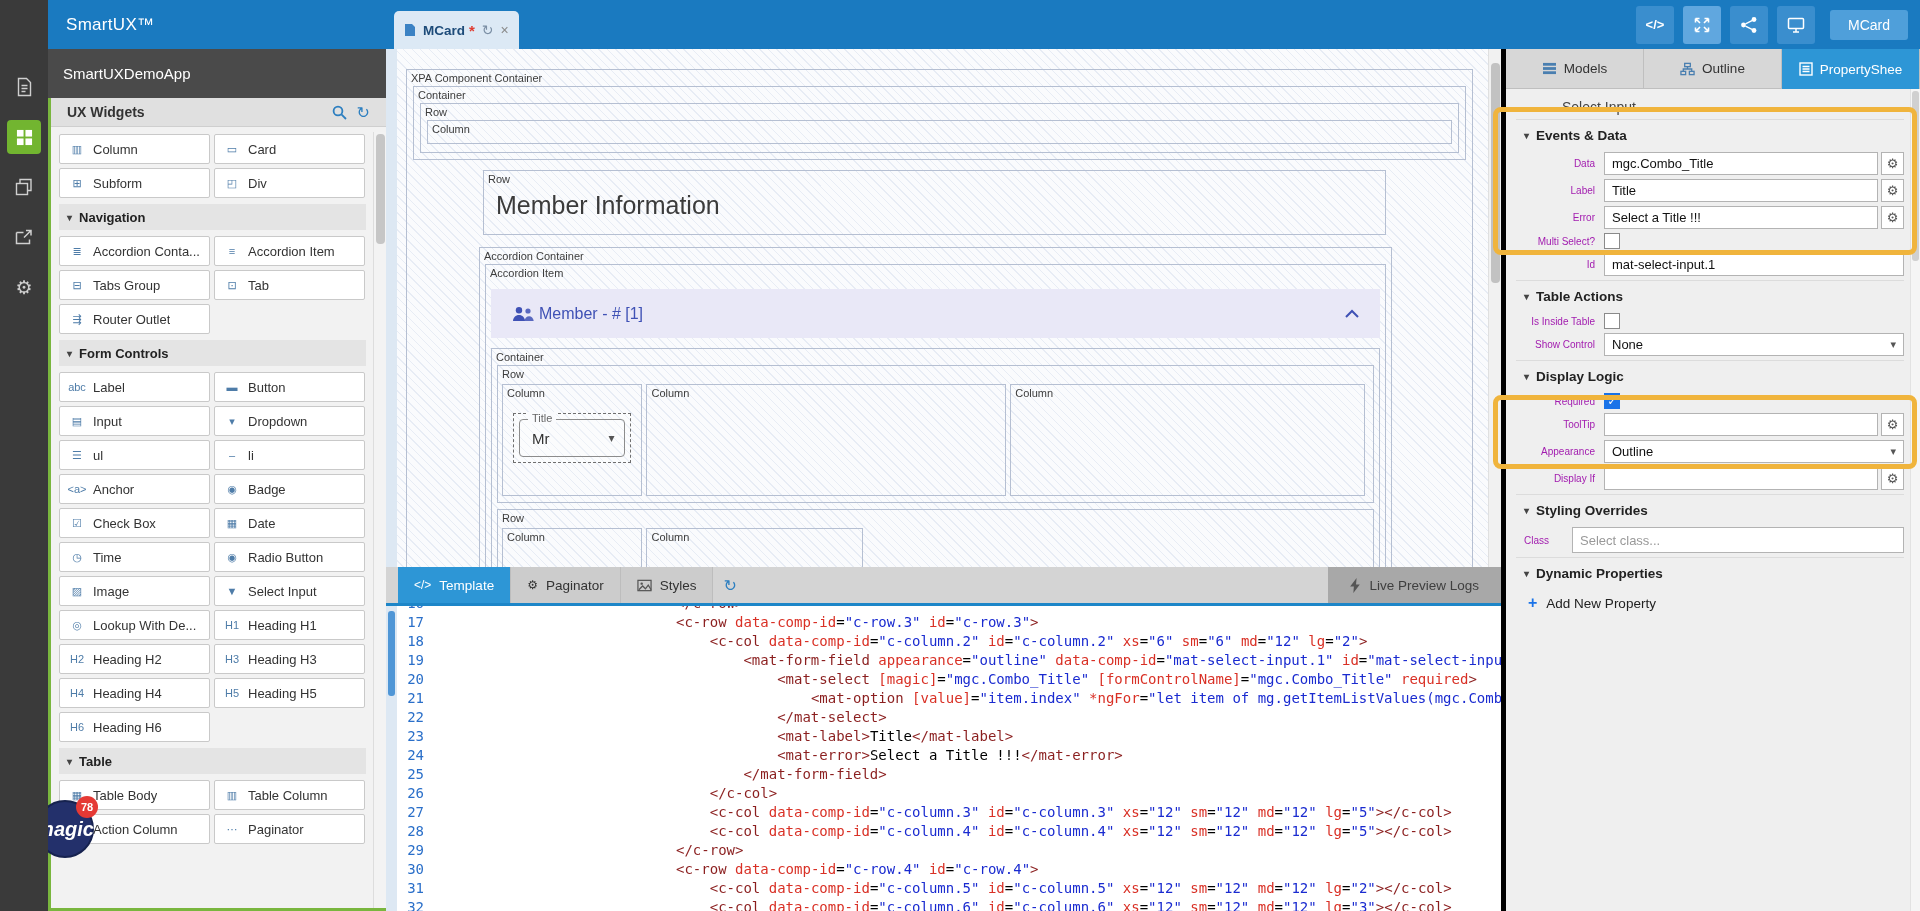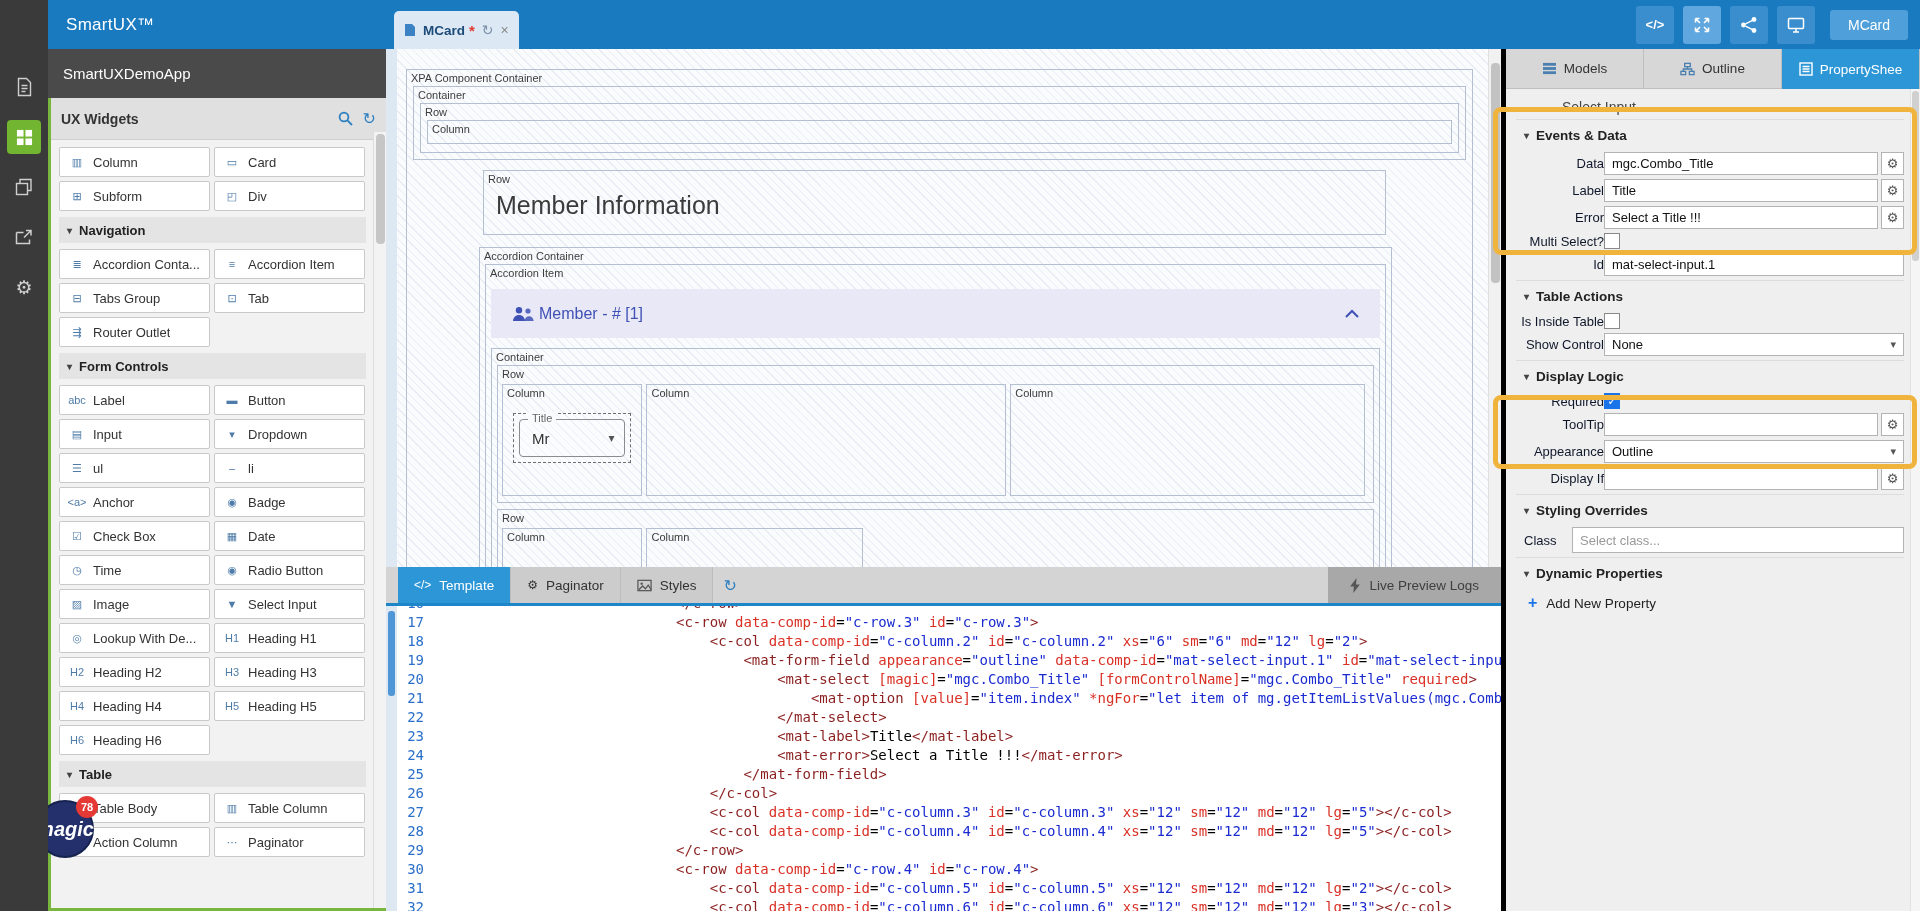--- a/index.html
+++ b/index.html
@@ -27,21 +27,21 @@
   .tbtn.alt{background:#60a7df}
   .save{height:30px;padding:0 18px;background:#4f9fda;border:none;border-radius:3px;color:#fff;font-size:14px;font-family:inherit;margin-left:6px}
 
   
   .mainrow{flex:1;display:flex;min-height:0}
 
   
   .wpanel{width:338px;flex:none;display:flex;flex-direction:column;background:#f2f2f2;position:relative;z-index:5}
   .appname{height:49px;background:#4a4a4a;color:#fff;font-size:15px;display:flex;align-items:center;padding-left:15px;flex:none}
   .wbody{flex:1;display:flex;flex-direction:column;min-height:0;border-left:3px solid #79b63e;border-bottom:3px solid #79b63e;position:relative}
-  .wbar{height:42px;background:#e0e0e0;display:flex;align-items:center;padding:0 10px;flex:none;border-bottom:1px solid #cfcfcf}
+  .wbar{height:29px;background:#e0e0e0;display:flex;align-items:center;padding:0 16px;flex:none;border-bottom:1px solid #cfcfcf}
   .wtitle{font-size:14px;font-weight:bold;color:#333;flex:1}
   .wrefresh{color:#2d7fc0;font-size:16px;margin-left:10px}
   .wlist{flex:1;overflow:hidden;padding:7px 20px 6px 8px}
   .wgrid{display:flex;flex-wrap:wrap;gap:4px;margin-bottom:5px}
   .witem{width:151px;height:30px;background:#fff;border:1px solid #c9c9c9;border-radius:2px;display:flex;align-items:center;gap:5px;padding:0 6px;overflow:hidden}
   .wicon{width:22px;flex:none;text-align:center;color:#4e7ca8;font-size:11px;white-space:nowrap}
   .wtext{font-size:13px;color:#333;white-space:nowrap;overflow:hidden}
   .wsec{height:26px;background:#e4e4e4;display:flex;align-items:center;gap:7px;padding-left:8px;margin:6px 0 6px 0;font-size:13px;font-weight:bold;color:#222}
   .tri{font-size:10px;color:#444}
   .wscroll{position:absolute;right:0;top:34px;bottom:0;width:13px;background:#f3f3f3;border-left:1px solid #ddd}
@@ -109,21 +109,21 @@
 
   
   .prop{width:419px;flex:none;background:#efefef;border-left:5px solid #000000;position:relative;z-index:5}
   .prop-tabs{display:flex;height:40px}
   .ptab{flex:1;display:flex;align-items:center;justify-content:center;gap:7px;background:#d7d7d7;border-right:1px solid #bfbfbf;border-bottom:1px solid #bfbfbf;font-size:13.5px;color:#333}
   .ptab.active{background:#2d96d6;color:#fff;border-bottom:none}
   .prop-body{padding:10px 16px 0 10px;position:relative}
   .comp-type{font-size:14px;color:#444;margin:0 0 2px 46px}
   .psec{display:flex;align-items:center;gap:7px;font-weight:bold;font-size:13.5px;color:#222;padding:8px 0 5px 8px;border-top:1px solid #dcdcdc;margin-top:4px}
   .prow{display:flex;align-items:center;margin:4px 0}
-  .plabel{width:88px;flex:none;text-align:right;font-size:13px;color:#0f172a}
+  .plabel{width:88px;flex:none;text-align:right;padding-right:9px;font-size:10px;color:#a21caf}
   .pfield{flex:1;min-width:0;height:23px;background:#fff;border:1px solid #b3b3b3;font-size:13px;color:#111;padding:0 7px;font-family:inherit;display:flex;align-items:center;overflow:hidden;white-space:nowrap}
   input.pfield{display:inline-block;line-height:21px}
   input.pfield::placeholder{color:#999}
   .pgear{flex:none;width:23px;height:23px;margin-left:3px;background:#fff;border:1px solid #b3b3b3;display:flex;align-items:center;justify-content:center;font-size:13px;color:#555}
   .pcaret{margin-left:auto;color:#555;font-size:11px}
   .pcheck{width:16px;height:16px;border:1px solid #8a8a8a;background:#fff;flex:none}
   .pcheck.checked{background:#1a73e8;border-color:#1a73e8;color:#fff;display:flex;align-items:center;justify-content:center;font-size:11px}
   .class-row .plabel{width:56px;text-align:left;padding-left:8px}
   .class-row .pfield{height:26px}
   .addprop{display:flex;gap:9px;padding:8px 0 0 12px;font-size:13.5px;color:#222;align-items:center}

